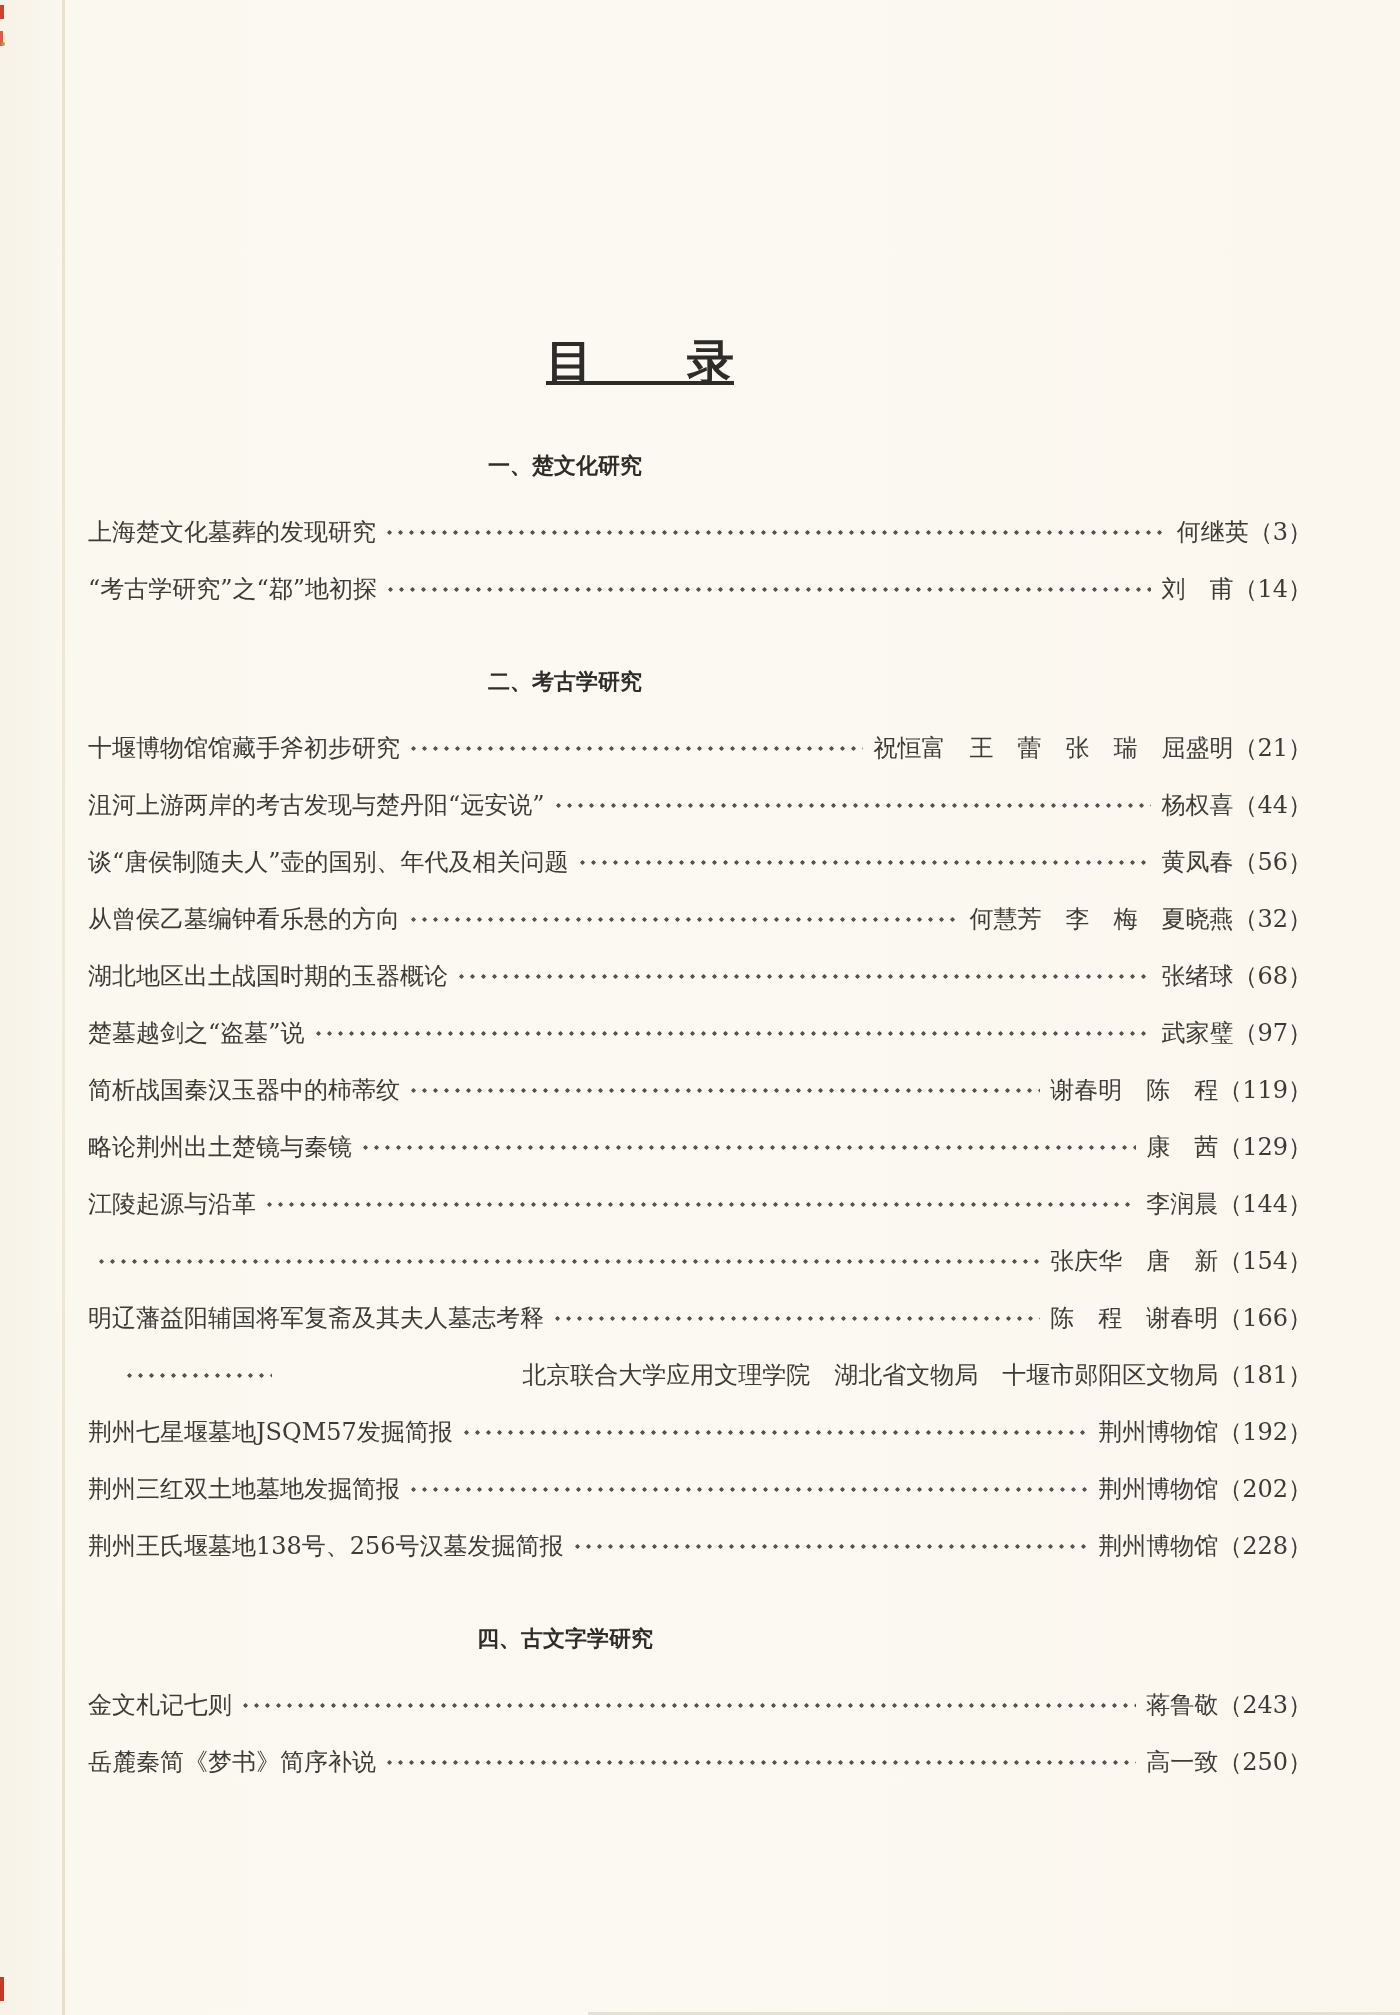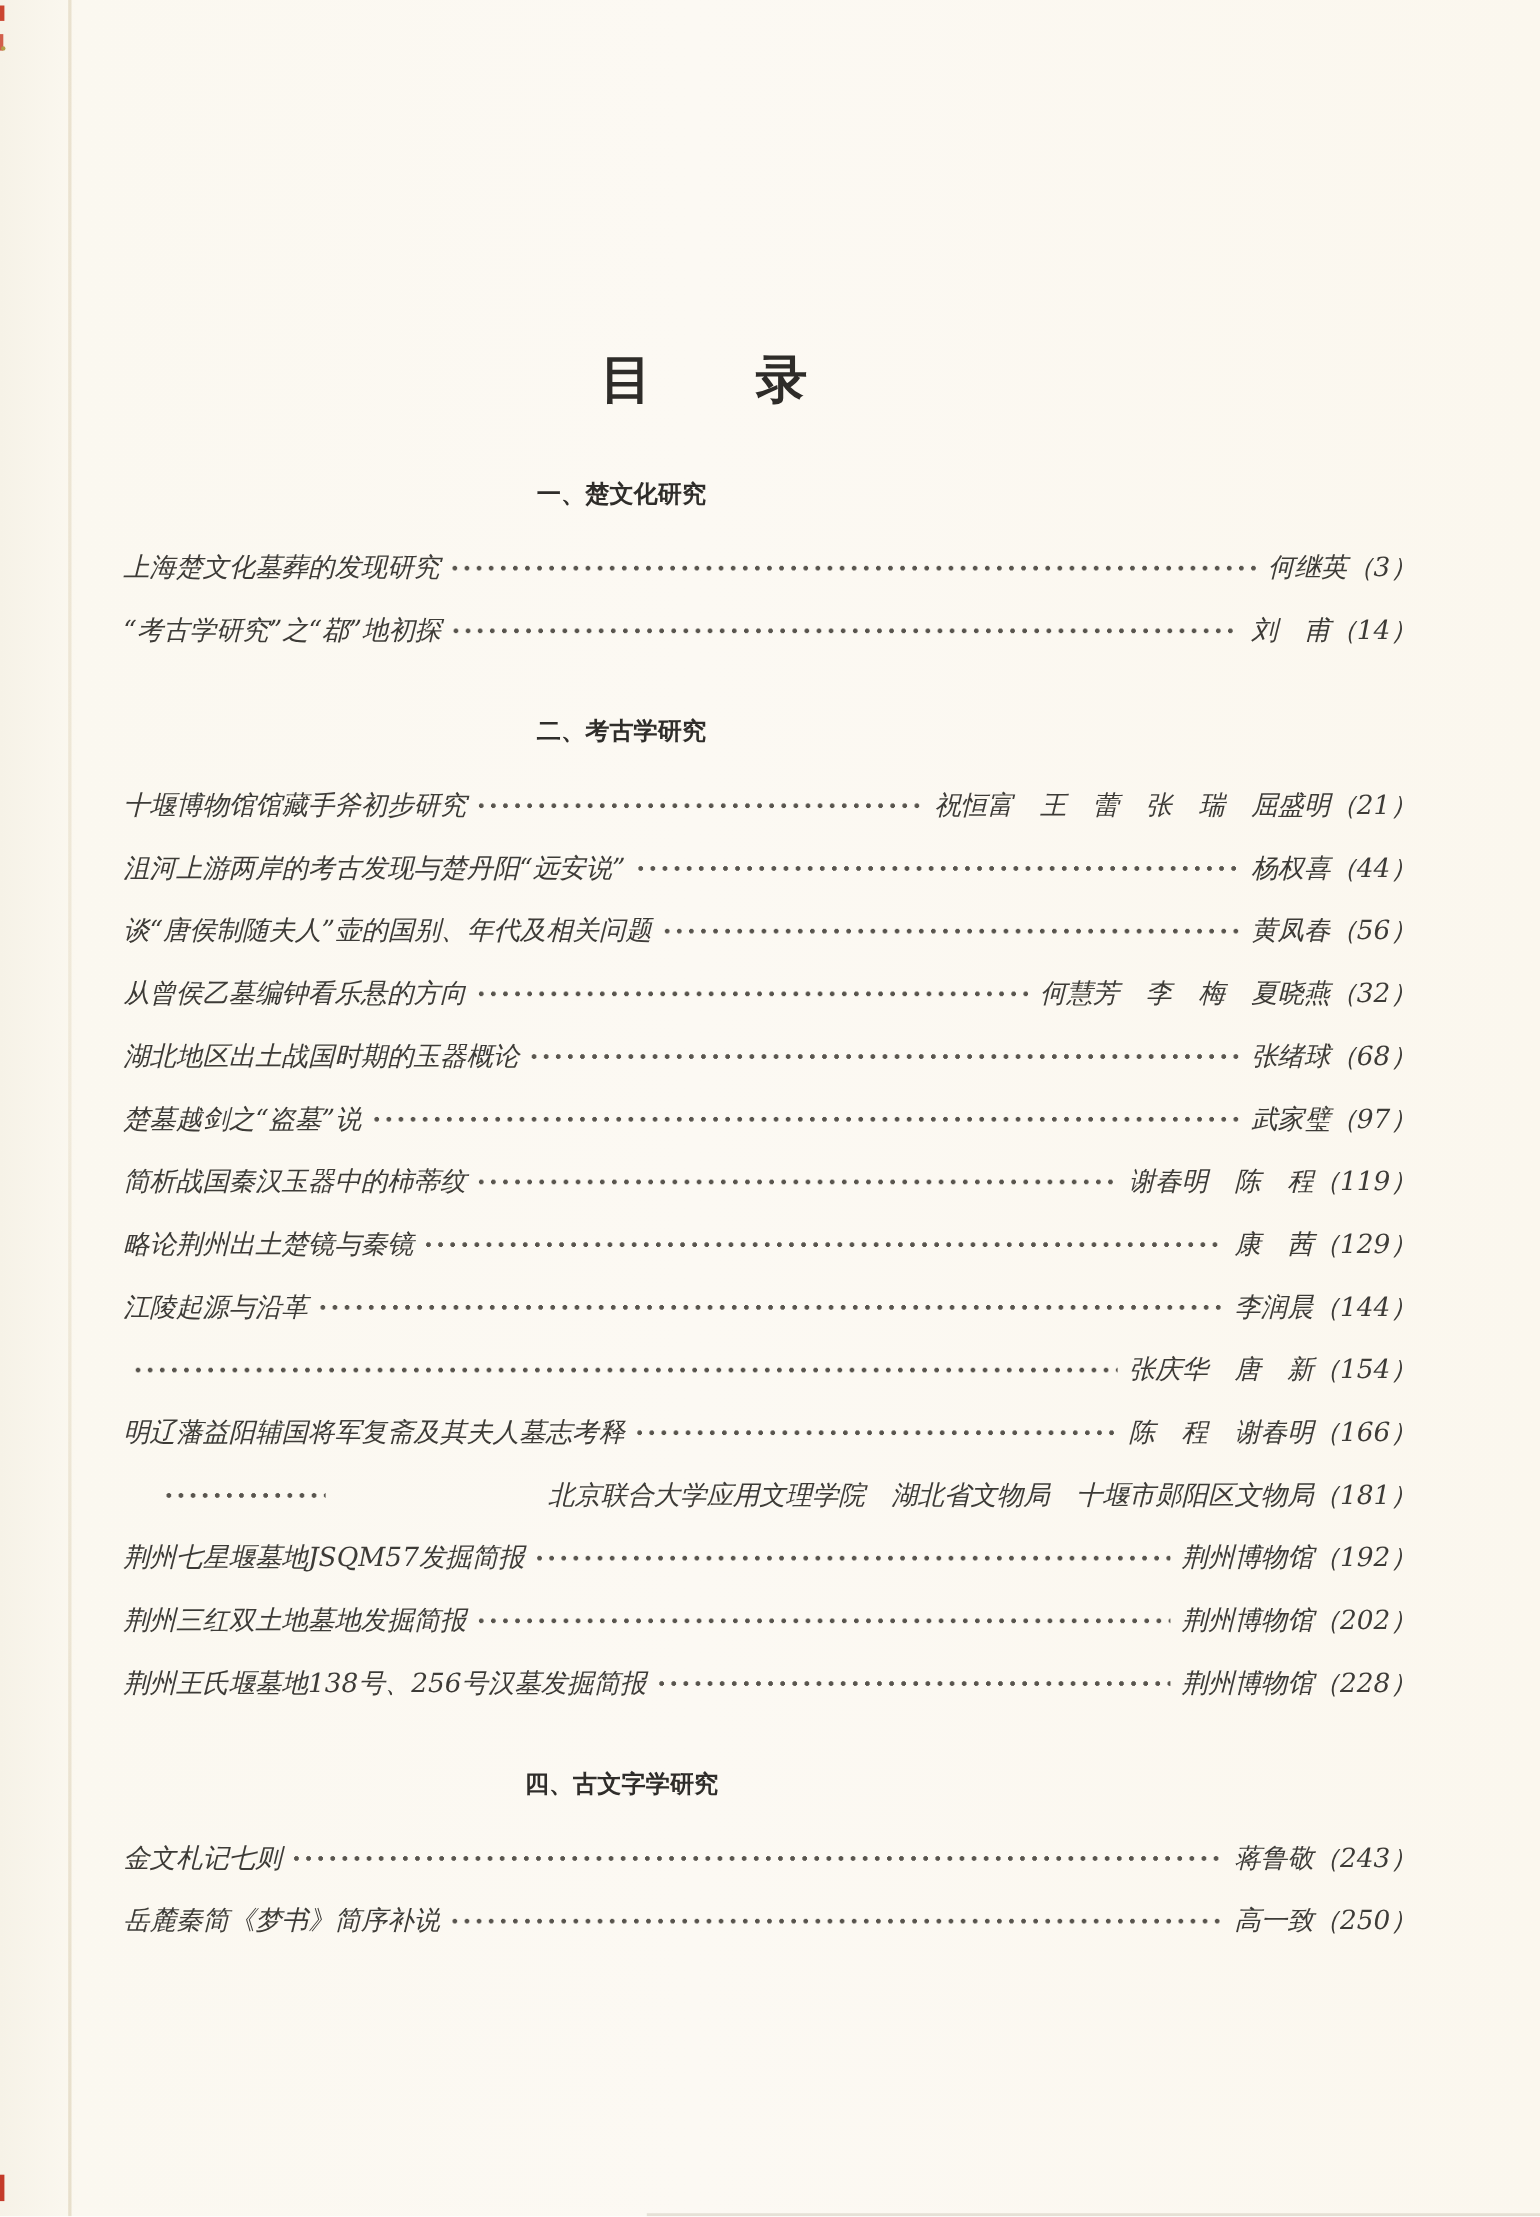--- a/index.html
+++ b/index.html
@@ -20,34 +20,35 @@
   .mark { position:absolute; }
   .mark-red-top1 { left:0; top:5px;  width:4px; height:14px; background:#cb4530; }
   .mark-red-top2 { left:0; top:31px; width:3px; height:15px; background:#cb4530; opacity:.85; }
   .mark-olive    { left:1px; top:42px; width:4px; height:4px; background:#b3a04a; border-radius:50%; }
   .mark-red-bot  { left:0; bottom:14px; width:4px; height:24px; background:#c43b2a; }
   .bottom-edge   { position:absolute; bottom:0; right:0; width:58%; height:3px; background:rgba(178,168,148,.30); }
 
   
   .title-wrap { padding-top:320px; margin-left:130px; width:1020px; text-align:center; }
   .toc-title {
-    margin:0; font-size:47px; line-height:52px; font-weight:bold;
+    margin:16px; font-size:47px; line-height:52px; font-weight:bold;
     color:#2e2c29; font-family:"DejaVu Serif","Liberation Serif",serif;
     margin-bottom:60px;
+    text-decoration:underline;
   }
 
   
   .heading-wrap { margin-left:130px; width:870px; text-align:center; margin-top:46px; margin-bottom:20px; }
   .section-heading {
     margin:0; font-size:22px; line-height:36px; font-weight:bold; color:#2f2d2a;
     font-family:"DejaVu Sans","Liberation Sans",sans-serif;
   }
 
   
-  .entries { padding:0 112px;font-style:italic; }
+  .entries { padding:0 88px; }
   .entry { display:flex; align-items:stretch; font-size:24px; line-height:57px; }
   .entry-title  { white-space:nowrap; flex:0 0 auto; }
   .entry-authors{ white-space:nowrap; flex:0 0 auto; }
   .entry-page   { white-space:nowrap; flex:0 0 auto; }
   .leader {
     flex:1 1 auto; min-width:12px; margin:0 10px 0 8px;
     background-image: radial-gradient(circle, #59554e 1.9px, rgba(0,0,0,0) 2.3px);
     background-size: 11px 11px;
     background-repeat: repeat-x;
     background-position: left center;

